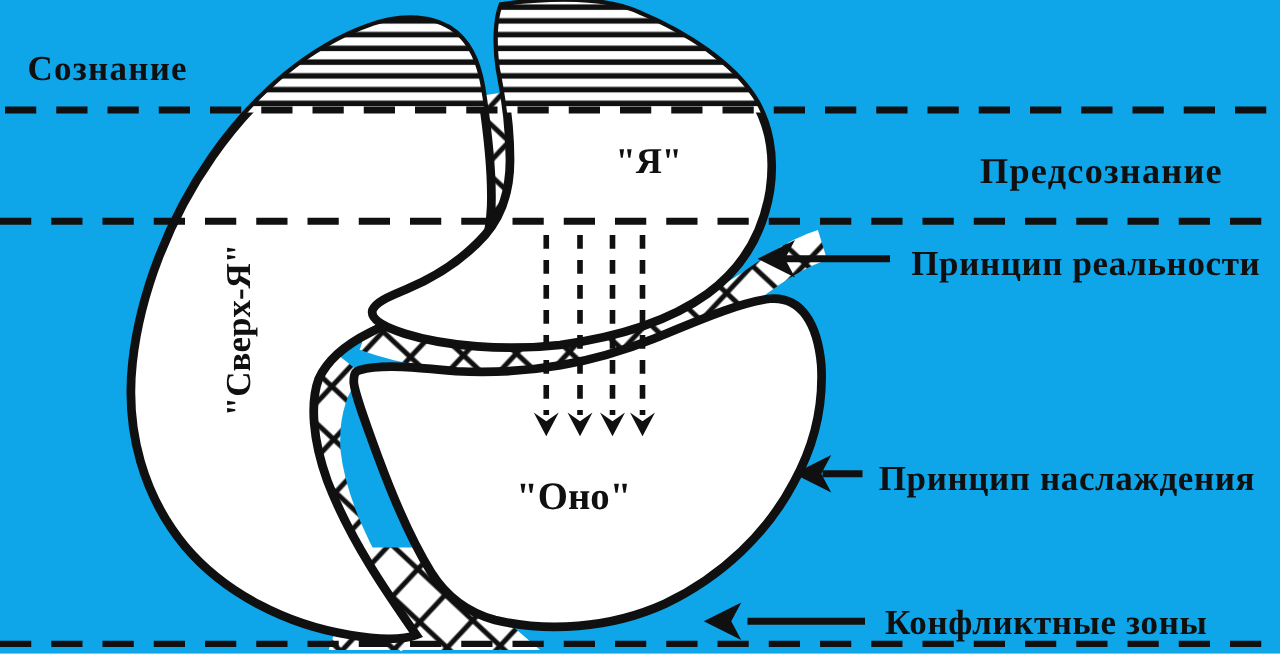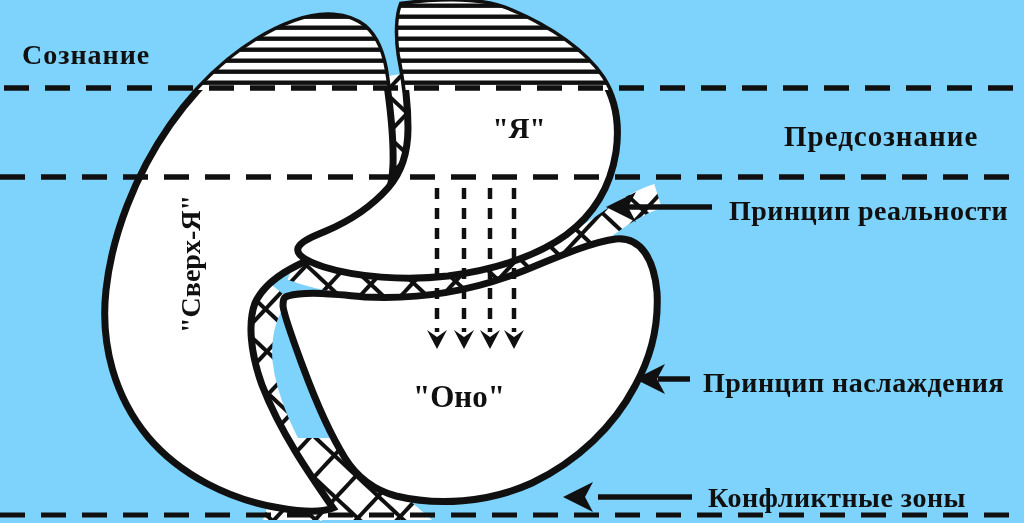--- a/index.html
+++ b/index.html
@@ -1,17 +1,17 @@
 <!DOCTYPE html>
 <html><head>
 <meta charset="utf-8">
 <style>
   html,body{margin:0;padding:0;background:#fff;}
   .stage{
-    position:relative;width:1024px;height:523px;background:#7dd3fc;overflow:hidden;
+    position:relative;width:1024px;height:523px;background:#0ea5e9;overflow:hidden;
     font-family:"Liberation Serif","DejaVu Serif",serif;
   }
   svg{position:absolute;left:0;top:0;}
   text{
     font-family:"Liberation Serif","DejaVu Serif",serif;
     font-weight:700;fill:#101010;
   }
 </style>
 </head>
 <body>

